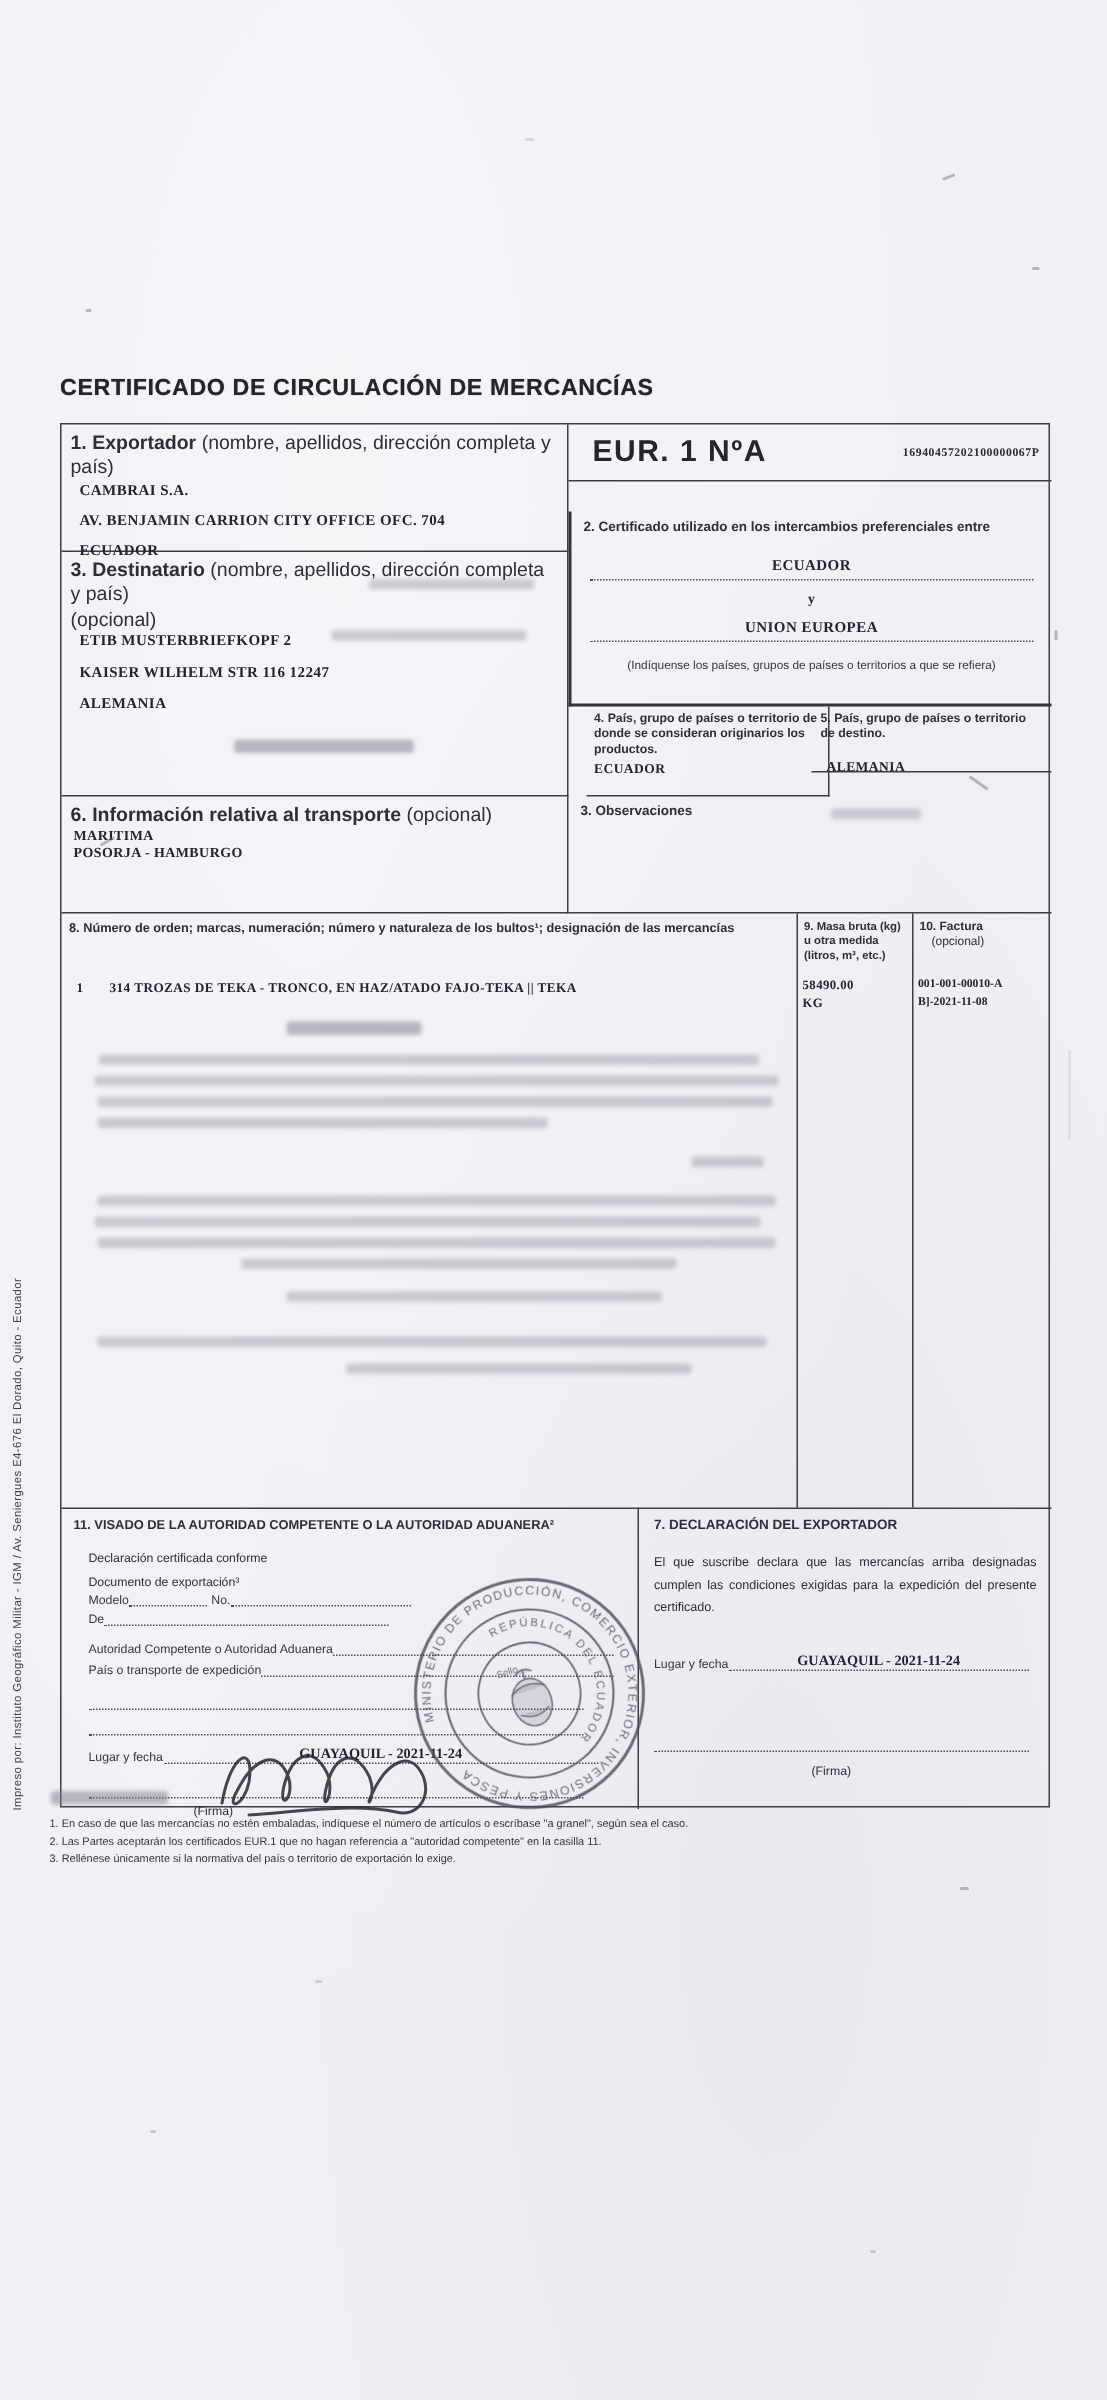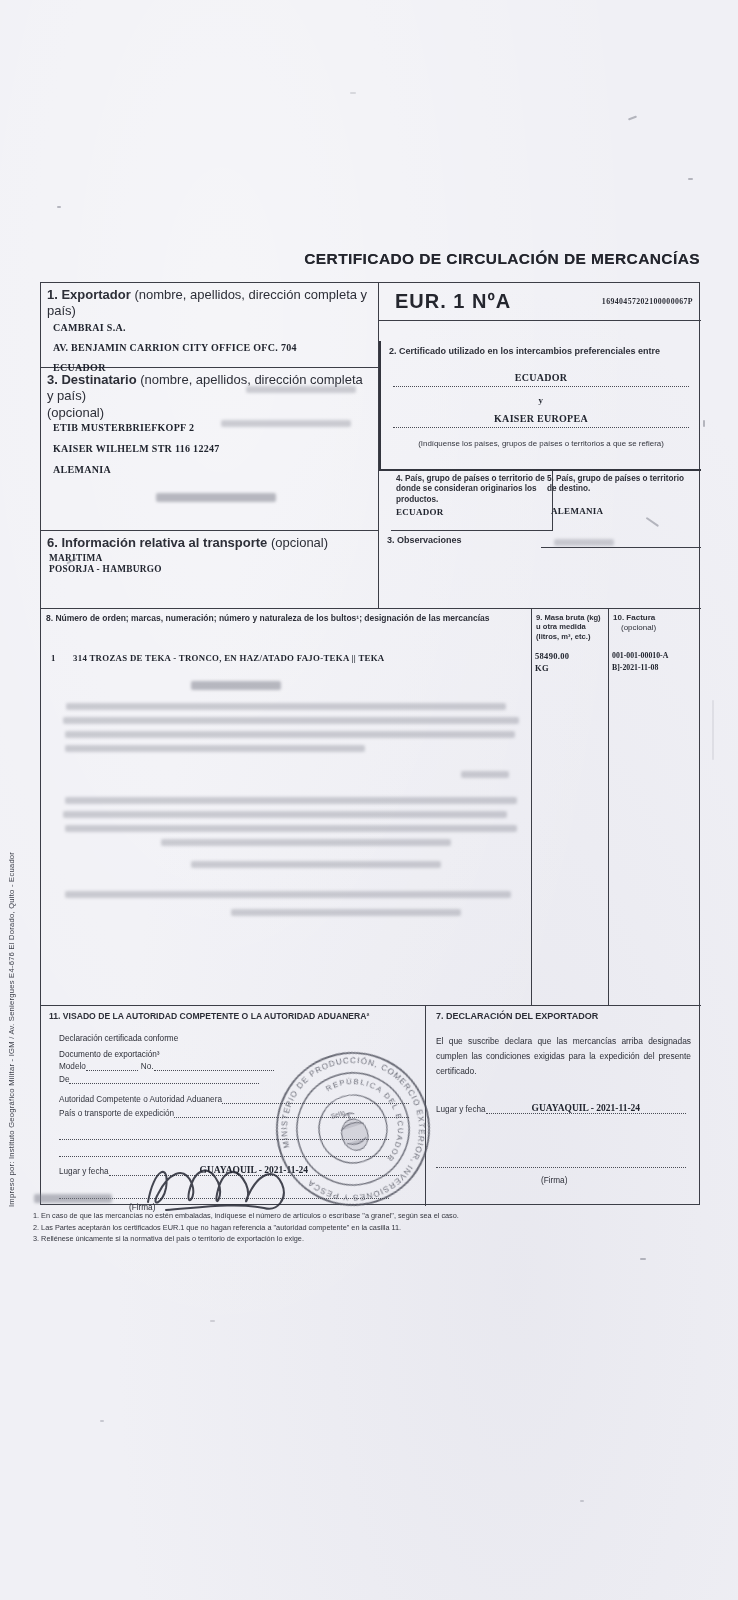--- a/index.html
+++ b/index.html
@@ -10,21 +10,21 @@
     color:#2b2d36;
   }
   .paper{
     position:absolute;left:0;top:0;width:738px;height:1600px;
     background:
       radial-gradient(ellipse at 30% 20%, rgba(255,255,255,.35), transparent 60%),
       radial-gradient(ellipse at 70% 80%, rgba(210,210,222,.25), transparent 55%),
       #f0f0f5;
   }
   .title{
-    position:absolute;left:40px;top:250px;width:660px;text-align:right;
+    position:absolute;left:40px;top:250px;width:660px;text-align:left;
     font-size:15.5px;font-weight:bold;letter-spacing:.4px;color:#23252d;
     text-shadow:0 0 .6px rgba(35,37,45,.65);
   }
   .form{
     position:absolute;left:40px;top:282px;width:660px;height:923px;
     border:1.6px solid #3c3e47;box-sizing:border-box;
   }
   .bx{position:absolute;box-sizing:border-box;}
   .lbl{font-size:13px;font-weight:bold;color:#2d2f38;line-height:1.25;}
   .lbl .norm{font-weight:normal;}
@@ -74,21 +74,21 @@
     <div class="bx" style="left:338px;top:58px;width:322px;height:130px;border:2.4px solid #33353e;border-top:none;border-right:none;padding:5px 8px;">
       <div class="lbl" style="font-size:9px;">2. Certificado utilizado en los intercambios preferenciales entre</div>
       <div style="text-align:center;margin-top:10px;">
         <span class="val">ECUADOR</span>
       </div>
       <div style="border-bottom:1.3px dotted #4a4c55;margin:1px 4px 0 4px;"></div>
       <div style="text-align:center;margin-top:2px;">
         <span class="val" style="font-size:9px;">y</span>
       </div>
       <div style="text-align:center;margin-top:1px;">
-        <span class="val">KAISER EUROPEA</span>
+        <span class="val">UNION EUROPEA</span>
       </div>
       <div style="border-bottom:1.3px dotted #4a4c55;margin:1px 4px 0 4px;"></div>
       <div class="notice" style="margin-top:11px;font-size:7.9px;">(Indíquense los países, grupos de países o territorios a que se refiera)</div>
     </div>
 
     <div class="bx" style="left:0;top:85px;width:338px;height:163px;border-right:1.4px solid #3c3e47;border-bottom:1.4px solid #3c3e47;padding:4px 6px;">
       <div class="lbl"><span>3. Destinatario</span>
         <span class="norm">(nombre, apellidos, dirección completa y país)</span></div>
       <div class="lbl norm" style="font-weight:normal;">(opcional)</div>
       <div class="val" style="margin:1px 0 0 6px;">ETIB MUSTERBRIEFKOPF 2</div>
@@ -97,21 +97,21 @@
       <div class="ghost" style="left:205px;top:18px;width:110px;"></div>
       <div class="ghost" style="left:180px;top:52px;width:130px;"></div>
       <div class="ghost dk" style="left:115px;top:125px;width:120px;height:9px;"></div>
     </div>
 
     <div class="bx" style="left:350px;top:188px;width:162px;height:60px;border-right:1.4px solid #3c3e47;border-bottom:1.4px solid #3c3e47;padding:3px 5px;">
       <div class="lbl" style="font-size:8.2px;">4. País, grupo de países o territorio de donde se consideran originarios los productos.</div>
       <div class="val" style="margin-top:2px;font-size:9px;">ECUADOR</div>
     </div>
 
-    <div class="bx" style="left:500px;top:188px;width:160px;height:77px;border-bottom:1.4px solid #3c3e47;padding:3px 6px;">
+    <div class="bx" style="left:500px;top:188px;width:160px;height:44px;border-bottom:1.4px solid #3c3e47;padding:3px 6px;">
       <div class="lbl" style="font-size:8.2px;">5. País, grupo de países o territorio de destino.</div>
       <div class="val" style="margin:11px 0 0 4px;font-size:9px;">ALEMANIA</div>
     </div>
 
     <div class="bx" style="left:0;top:248px;width:338px;height:78px;border-right:1.4px solid #3c3e47;border-bottom:1.4px solid #3c3e47;padding:4px 6px;">
       <div class="lbl"><span>6. Información relativa al transporte</span>
         <span class="norm">(opcional)</span></div>
       <div class="val" style="margin:2px 0 0 2px;font-size:9.3px;">MARITIMA</div>
       <div class="val" style="margin:1px 0 0 2px;font-size:9.3px;">POSORJA - HAMBURGO</div>
     </div>

